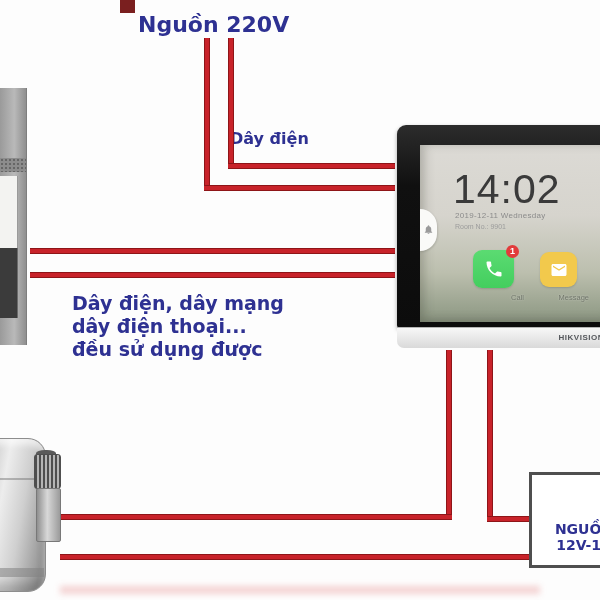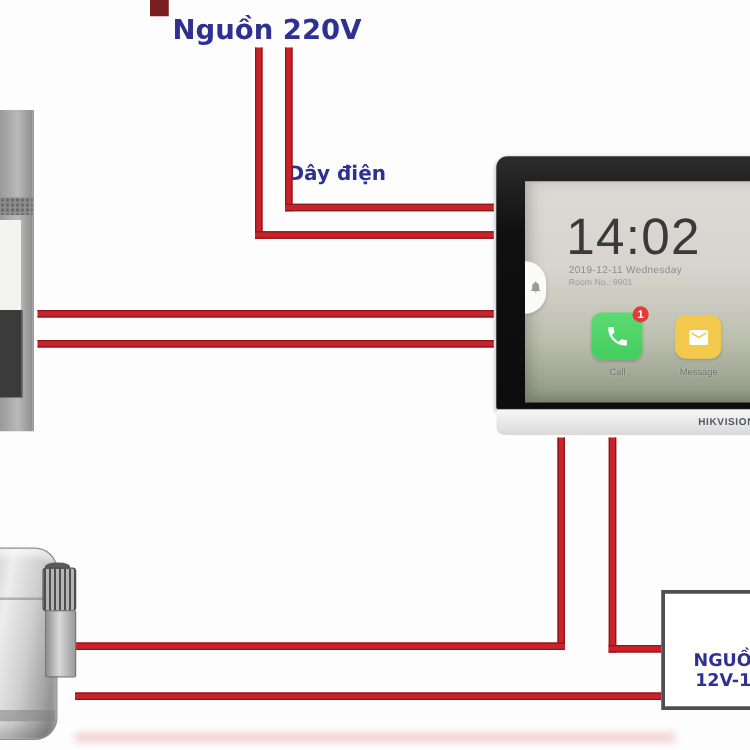--- a/index.html
+++ b/index.html
@@ -41,21 +41,21 @@
   .clock{left:33px;top:24px;font-size:41px;color:#3a3a3a;letter-spacing:1px;line-height:1;}
   .scr-date{left:35px;top:66px;font-size:8px;color:#8b8b8b;letter-spacing:.3px;}
   .scr-room{left:35px;top:78px;font-size:7px;color:#9c9c9c;}
   .app{position:absolute;border-radius:9px;box-shadow:0 1px 2px rgba(0,0,0,.15);}
   .app-call{left:53px;top:105px;width:41px;height:38px;
     background:linear-gradient(180deg,#5bdb72,var(--call-green,#43ce5e));}
   .app-msg{left:120px;top:107px;width:37px;height:35px;background:var(--msg-yellow,#f2c94c);}
   .app svg{position:absolute;left:50%;top:50%;transform:translate(-50%,-50%);}
   .badge{position:absolute;right:-5px;top:-5px;width:13px;height:13px;border-radius:50%;
     background:var(--badge-red,#e23b3b);color:#fff;font-size:9px;line-height:13px;text-align:center;font-weight:bold;}
-  .app-label{position:absolute;width:60px;text-align:center;font-size:7.5px;color:#6e7468;text-shadow:0 0 2px rgba(255,255,255,.5);}
+  .app-label{position:absolute;width:60px;text-align:right;font-size:7.5px;color:#6e7468;text-shadow:0 0 2px rgba(255,255,255,.5);}
   .lab-call{left:44px;top:148px;}
   .lab-msg{left:109px;top:148px;}
   .edge-tab{left:0;top:64px;width:17px;height:42px;background:#fafaf8;border-radius:0 21px 21px 0;
     box-shadow:1px 1px 2px rgba(0,0,0,.12);}
   .edge-tab svg{position:absolute;left:3px;top:15px;}
 
   
   .lock{left:0;top:430px;width:95px;height:170px;}
   .lock-body{left:-26px;top:8px;width:70px;height:152px;border-radius:18px;
     background:linear-gradient(100deg,#a8a8a8,#ededed 38%,#cfcfcf 62%,#969696 90%);
@@ -85,20 +85,25 @@
   <div class="abs door-station">
     <div class="abs ds-grille"></div>
     <div class="abs ds-white"></div>
     <div class="abs ds-dark"></div>
   </div>
 
   <div class="abs artifact"></div>
 
   <div class="lbl lbl-power">Nguồn 220V</div>
   <div class="lbl lbl-wire">Dây điện</div>
+  <div class="lbl lbl-note">
+    <div>Dây điện, dây mạng</div>
+    <div>dây điện thoại...</div>
+    <div>đều sử dụng được</div>
+  </div>
 
   <div class="wire v" style="left:204px;top:38px;height:153px;"></div>
   <div class="wire h" style="left:204px;top:185px;width:191px;"></div>
   <div class="wire v" style="left:228px;top:38px;height:131px;"></div>
   <div class="wire h" style="left:228px;top:163px;width:167px;"></div>
 
   <div class="wire h" style="left:30px;top:248px;width:365px;"></div>
   <div class="wire h" style="left:30px;top:272px;width:365px;"></div>
 
   <div class="wire v" style="left:446px;top:350px;height:170px;"></div>

